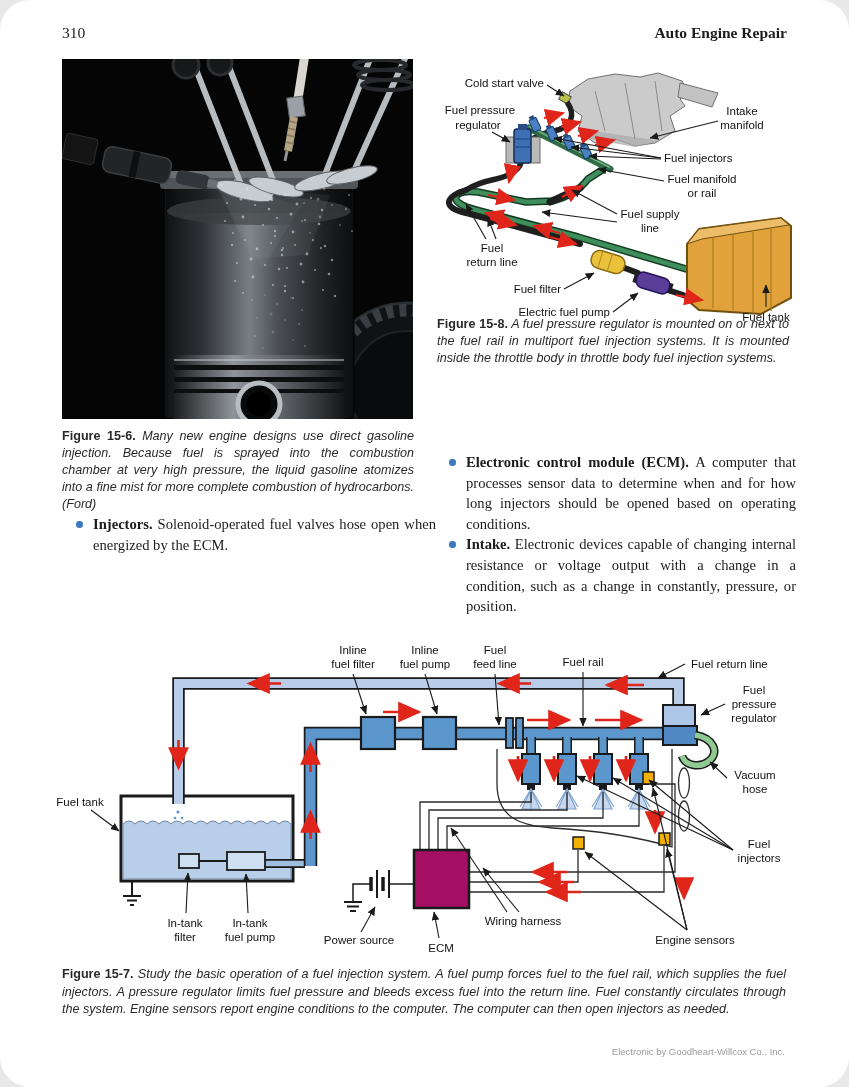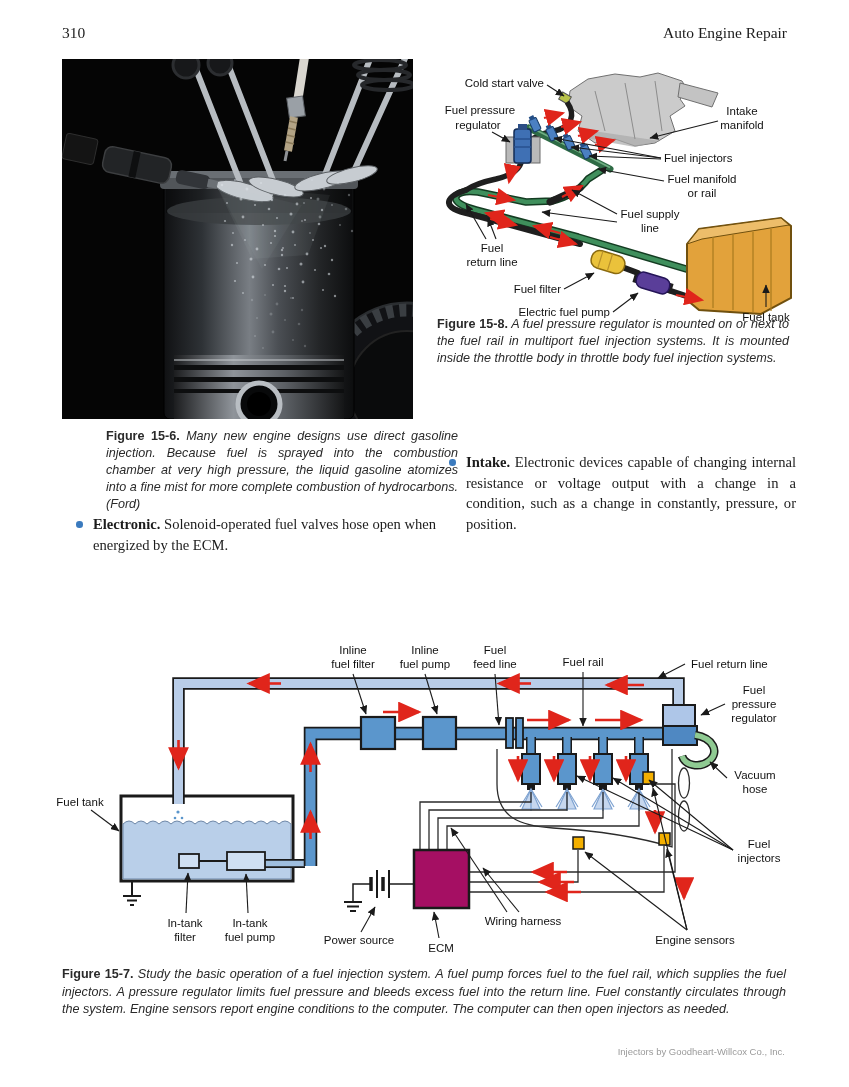--- a/index.html
+++ b/index.html
@@ -1,24 +1,24 @@
 <!DOCTYPE html>
 <html><head>
 <meta charset="utf-8">
 <style>
   html,body{margin:0;padding:0;background:#e8e8e8;}
   .page{position:relative;width:849px;height:1087px;background:#ffffff;margin:0 auto;
-        font-family:"Liberation Serif",serif;color:#1c1c1c;overflow:hidden;}
+        font-family:"Liberation Serif",serif;color:#1c1c1c;overflow:hidden;border-radius:30px;}
   .hdr-num{position:absolute;left:62px;top:24px;font-size:15.5px;}
-  .hdr-title{position:absolute;right:62px;top:24px;font-size:15.5px;}
+  .hdr-title{position:absolute;right:62px;top:24px;font-size:15.5px;font-weight:bold;}
   .photo{position:absolute;left:62px;top:59px;width:351px;height:359px;}
   .caption{font-family:"Liberation Sans",sans-serif;font-style:italic;font-size:12.6px;
            line-height:17px;color:#2a2a2a;text-align:justify;}
   .caption b{font-style:normal;font-weight:bold;}
-  .cap66{position:absolute;left:62px;top:428px;width:352px;margin-left:44px;}
+  .cap66{position:absolute;left:62px;top:428px;width:352px;}
   .cap158{position:absolute;left:437px;top:316px;width:352px;}
   .cap157{position:absolute;left:62px;top:966px;width:724px;line-height:17.5px;}
   .bullets{position:absolute;list-style:none;margin:0;padding:0;}
   .bul-left{left:76px;top:514px;width:360px;}
   .bul-right{left:449px;top:452px;width:347px;}
   .bullets li{position:relative;padding-left:17px;font-size:14.6px;line-height:20.6px;
               text-align:justify;}
   .dot{position:absolute;left:0;top:7px;width:6.5px;height:6.5px;border-radius:50%;
        background:#3a7abe;}
   .fig158{position:absolute;left:430px;top:55px;width:419px;height:258px;margin-top:16px;}
@@ -304,24 +304,25 @@
     <b>Figure 15-6.</b>
     <span>Many new engine designs use direct gasoline injection. Because fuel is sprayed into the combustion chamber at very high pressure, the liquid gasoline atomizes into a fine mist for more complete combustion of hydrocarbons. (Ford)</span>
   </div>
 
   <div class="caption cap158">
     <b>Figure 15-8.</b>
     <span>A fuel pressure regulator is mounted on or next to the fuel rail in multiport fuel injection systems. It is mounted inside the throttle body in throttle body fuel injection systems.</span>
   </div>
 
   <ul class="bullets bul-left">
-    <li><span class="dot"></span><b>Electronic.</b> <span>Solenoid-operated fuel valves hose open when energized by the ECM.</span></li>
+    <li><span class="dot"></span><b>Injectors.</b> <span>Solenoid-operated fuel valves hose open when energized by the ECM.</span></li>
   </ul>
 
   <ul class="bullets bul-right">
+    <li><span class="dot"></span><b>Electronic control module (ECM).</b> <span>A computer that processes sensor data to determine when and for how long injectors should be opened based on operating conditions.</span></li>
     <li><span class="dot"></span><b>Intake.</b> <span>Electronic devices capable of changing internal resistance or voltage output with a change in a condition, such as a change in constantly, pressure, or position.</span></li>
   </ul>
 
   <div class="fig157">
     <svg width="787" height="330" viewBox="0 0 787 330">
       <defs>
         <marker id="r7" markerWidth="10" markerHeight="8" refX="8" refY="4" orient="auto">
             <path d="M0,0 L9,4 L0,8 Z" fill="#e0251b"></path>
           </marker>
         <marker id="b7" markerWidth="9" markerHeight="7" refX="7.5" refY="3.5" orient="auto">
@@ -514,15 +515,15 @@
       <text class="lb tm" x="476" y="293">Wiring harness</text>
       <text class="lb tm" x="648" y="312">Engine sensors</text>
     </svg>
   </div>
 
   <div class="caption cap157">
     <b>Figure 15-7.</b>
     <span>Study the basic operation of a fuel injection system. A fuel pump forces fuel to the fuel rail, which supplies the fuel injectors. A pressure regulator limits fuel pressure and bleeds excess fuel into the return line. Fuel constantly circulates through the system. Engine sensors report engine conditions to the computer. The computer can then open injectors as needed.</span>
   </div>
 
-  <div class="copyright">Injectors by Goodheart-Willcox Co., Inc.</div>
+  <div class="copyright">Electronic by Goodheart-Willcox Co., Inc.</div>
 
 </div>
 
 </body></html>

